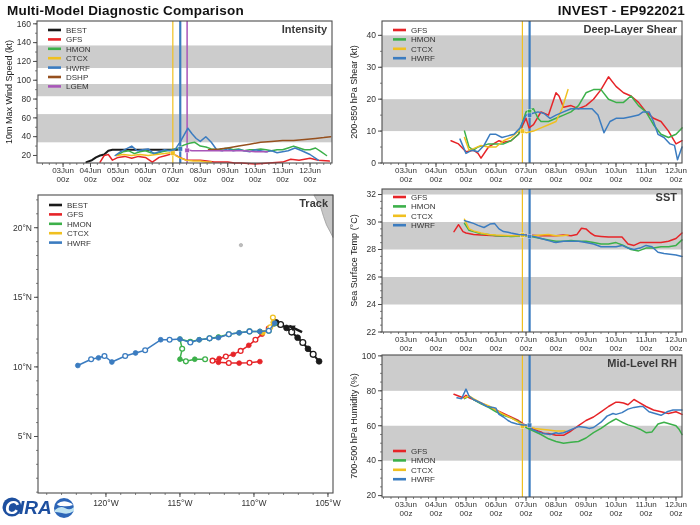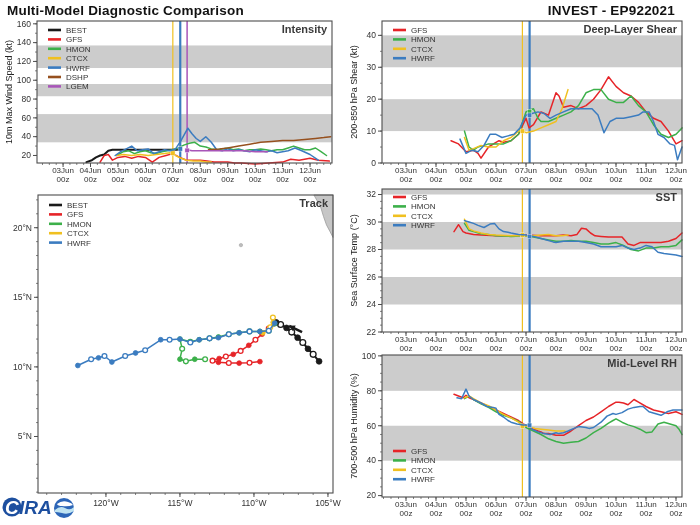--- a/index.html
+++ b/index.html
@@ -1,20 +1,20 @@
 <!DOCTYPE html>
 <html><head>
 <meta charset="utf-8">
 <style>
   html,body{margin:0;padding:0;background:#ffffff;}
   #page{position:relative;width:700px;height:525px;background:#ffffff;overflow:hidden;
         font-family:"Liberation Sans","DejaVu Sans",sans-serif;}
   .main-title{position:absolute;top:3px;font-weight:bold;font-size:13.5px;color:#111111;letter-spacing:.2px;}
   #title-left{left:7px;}
-  #title-right{right:25px;}
+  #title-right{right:15px;}
   #chart-svg{position:absolute;left:0;top:0;}
   #logo{position:absolute;left:2px;top:494px;width:80px;height:28px;}
 </style>
 </head>
 <body>
 
 <div id="page">
   <div id="title-left" class="main-title">Multi-Model Diagnostic Comparison</div>
   <div id="title-right" class="main-title">INVEST - EP922021</div>
   <svg id="chart-svg" width="700" height="525">

